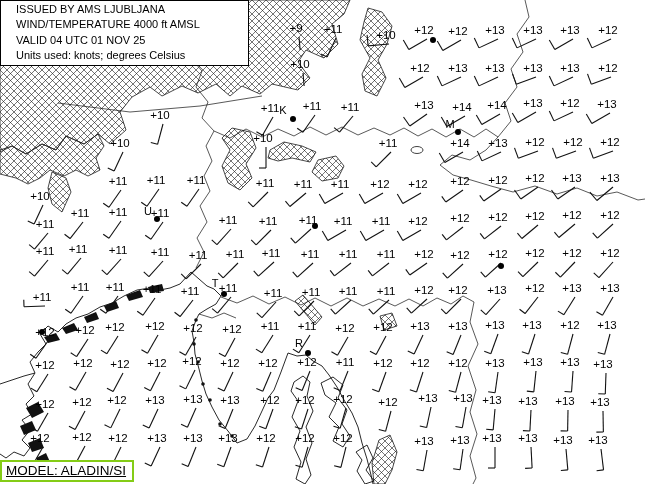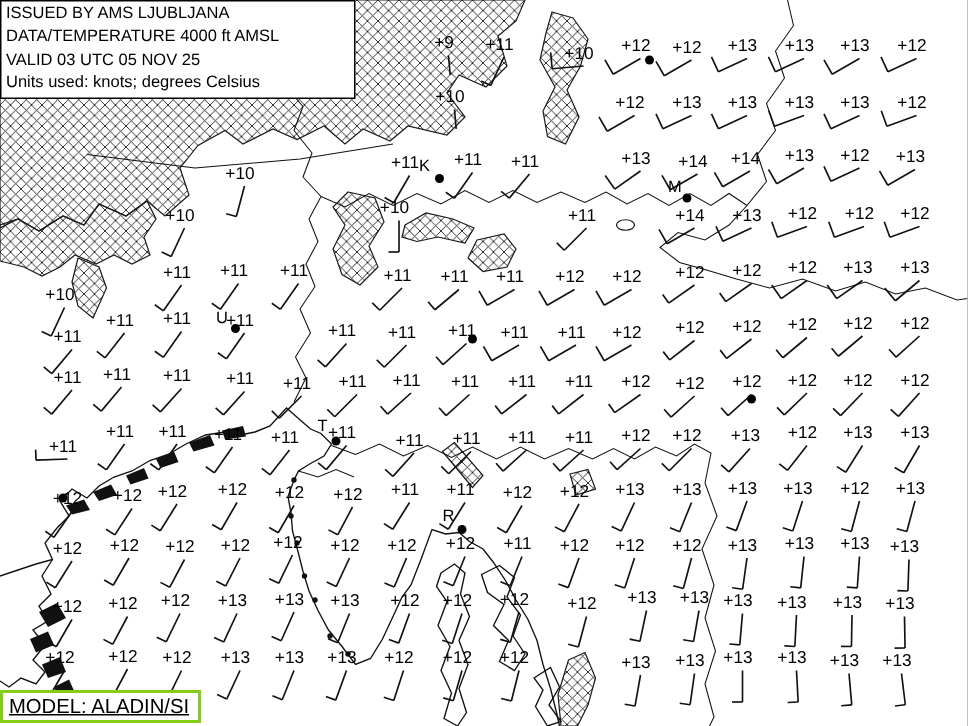--- a/index.html
+++ b/index.html
@@ -1,20 +1,20 @@
 <!DOCTYPE html>
 <html><head>
 <meta charset="utf-8">
 <style>
   html,body{margin:0;padding:0;background:#fff;}
   #stage{position:relative;width:645px;height:484px;background:#fff;outline:1px solid #000;
          font-family:"Liberation Sans", sans-serif;overflow:hidden;}
   #map{position:absolute;left:0;top:0;}
   .infobox{position:absolute;left:0;top:0;width:229px;background:#fff;border:1px solid #000;
-           padding:1px 3px 2px 3px;font-size:11px;line-height:15.3px;color:#000;}
+           padding:1px 3px 2px 15px;font-size:11px;line-height:15.3px;color:#000;}
   .modelbox{position:absolute;left:0;top:460px;background:#fff;border:2px solid #84cc16;
             padding:1px 6px 2px 4px;font-size:13.5px;color:#000;text-decoration:underline;}
   .b{font-weight:normal;}
   svg text{font-family:"Liberation Sans","DejaVu Sans",sans-serif;}
 </style>
 </head>
 <body>
 
 <div id="stage">
   <svg id="map" width="645" height="484" viewBox="0 0 645 484">
@@ -1195,21 +1195,21 @@
         </g>
         <circle cx="315" cy="226" r="3" fill="#000"></circle>
         <circle cx="501" cy="266" r="3" fill="#000"></circle>
         <circle cx="433" cy="40" r="3" fill="#000"></circle>
         <circle cx="42" cy="332" r="3" fill="#000"></circle>
       </g>
   </svg>
 
   <div class="infobox">
     <div>ISSUED BY AMS LJUBLJANA</div>
-    <div><span>DATA/TEMPERATURE </span><span class="b">4000 ft AMSL</span></div>
-    <div class="b">VALID 03 UTC 05 NOV 25</div>
+    <div><span>WIND/TEMPERATURE </span><span class="b">4000 ft AMSL</span></div>
+    <div class="b">VALID 04 UTC 01 NOV 25</div>
     <div>Units used: knots; degrees Celsius</div>
   </div>
 
   <div class="modelbox">
     <span>MODEL: ALADIN/SI</span>
   </div>
 </div>
 
 </body></html>

